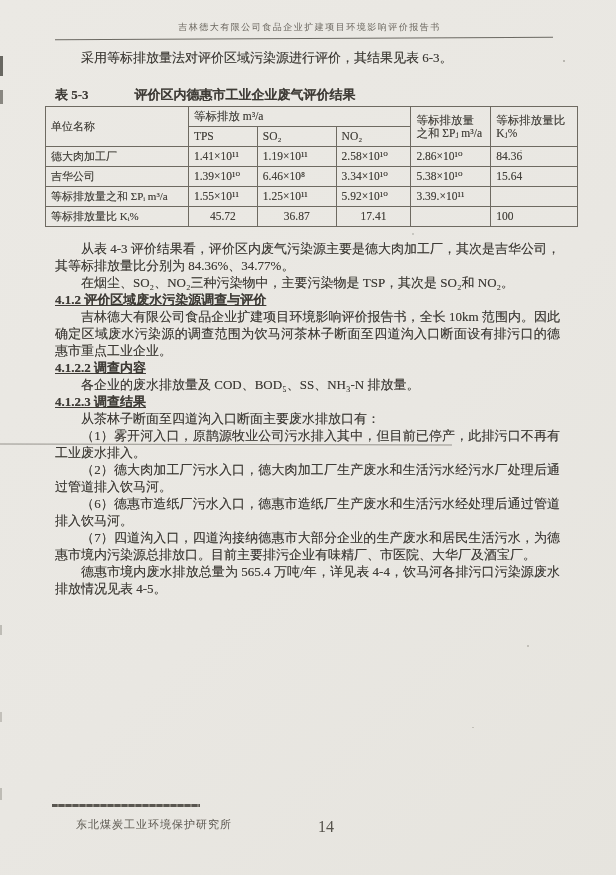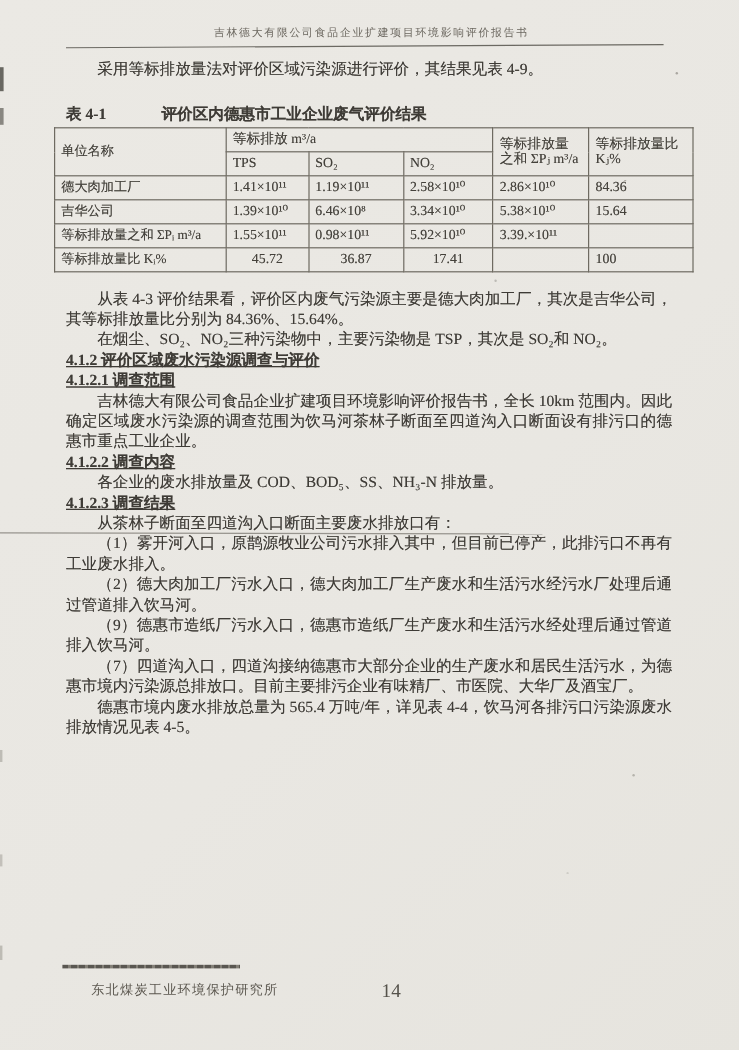--- a/index.html
+++ b/index.html
@@ -101,24 +101,24 @@
   <div class="binding-mark bm5"></div>
   <div class="crease-line"></div>
   <div class="speck sp1"></div>
   <div class="speck sp2"></div>
   <div class="speck sp3"></div>
   <div class="speck sp4"></div>
   <div class="speck sp5"></div>
 
   <div class="content">
 
-    <p>采用等标排放量法对评价区域污染源进行评价，其结果见表 4-9。</p>
+    <p>采用等标排放量法对评价区域污染源进行评价，其结果见表 6-3。</p>
 
     <div class="table-caption">
-      <span class="cap-label">表 4-1</span><span>评价区内德惠市工业企业废气评价结果</span>
+      <span class="cap-label">表 5-3</span><span>评价区内德惠市工业企业废气评价结果</span>
     </div>
 
     <table class="data-table">
       <tbody>
         <tr>
           <td rowspan="2" class="unit-col">单位名称</td>
           <td colspan="3" class="group-head">等标排放 m³/a</td>
           <td rowspan="2" class="c5">等标排放量之和 ΣPⱼ m³/a</td>
           <td rowspan="2" class="c6">等标排放量比 Kⱼ%</td>
         </tr>
@@ -139,51 +139,50 @@
           <td class="unit-col">吉华公司</td>
           <td>1.39×10¹⁰</td>
           <td>6.46×10⁸</td>
           <td>3.34×10¹⁰</td>
           <td>5.38×10¹⁰</td>
           <td>15.64</td>
         </tr>
         <tr>
           <td class="unit-col">等标排放量之和 ΣPᵢ m³/a</td>
           <td>1.55×10¹¹</td>
-          <td>0.98×10¹¹</td>
+          <td>1.25×10¹¹</td>
           <td>5.92×10¹⁰</td>
           <td>3.39.×10¹¹</td>
           <td></td>
         </tr>
         <tr class="ratio-row">
           <td class="unit-col">等标排放量比 Kᵢ%</td>
           <td class="num">45.72</td>
           <td class="num">36.87</td>
           <td class="num">17.41</td>
           <td></td>
           <td>100</td>
         </tr>
       </tbody>
     </table>
 
-    <p class="after-table">从表 4-3 评价结果看，评价区内废气污染源主要是德大肉加工厂，其次是吉华公司，其等标排放量比分别为 84.36%、15.64%。</p>
+    <p class="after-table">从表 4-3 评价结果看，评价区内废气污染源主要是德大肉加工厂，其次是吉华公司，其等标排放量比分别为 84.36%、34.77%。</p>
     <p>在烟尘、SO₂、NO₂三种污染物中，主要污染物是 TSP，其次是 SO₂和 NO₂。</p>
 
     <p class="heading">4.1.2 评价区域废水污染源调查与评价</p>
-    <p class="heading">4.1.2.1 调查范围</p>
     <p>吉林德大有限公司食品企业扩建项目环境影响评价报告书，全长 10km 范围内。因此确定区域废水污染源的调查范围为饮马河茶林子断面至四道沟入口断面设有排污口的德惠市重点工业企业。</p>
 
     <p class="heading">4.1.2.2 调查内容</p>
     <p>各企业的废水排放量及 COD、BOD₅、SS、NH₃-N 排放量。</p>
 
     <p class="heading">4.1.2.3 调查结果</p>
     <p>从茶林子断面至四道沟入口断面主要废水排放口有：</p>
     <p>（1）雾开河入口，原鹊源牧业公司污水排入其中，但目前已停产，此排污口不再有工业废水排入。</p>
     <p>（2）德大肉加工厂污水入口，德大肉加工厂生产废水和生活污水经污水厂处理后通过管道排入饮马河。</p>
-    <p>（9）德惠市造纸厂污水入口，德惠市造纸厂生产废水和生活污水经处理后通过管道排入饮马河。</p>
+    <p>（6）德惠市造纸厂污水入口，德惠市造纸厂生产废水和生活污水经处理后通过管道排入饮马河。</p>
     <p>（7）四道沟入口，四道沟接纳德惠市大部分企业的生产废水和居民生活污水，为德惠市境内污染源总排放口。目前主要排污企业有味精厂、市医院、大华厂及酒宝厂。</p>
     <p>德惠市境内废水排放总量为 565.4 万吨/年，详见表 4-4，饮马河各排污口污染源废水排放情况见表 4-5。</p>
 
   </div>
 
   <div class="footer-rule"></div>
   <div class="footer-org">东北煤炭工业环境保护研究所</div>
   <div class="footer-page">14</div>
 
 </div>

